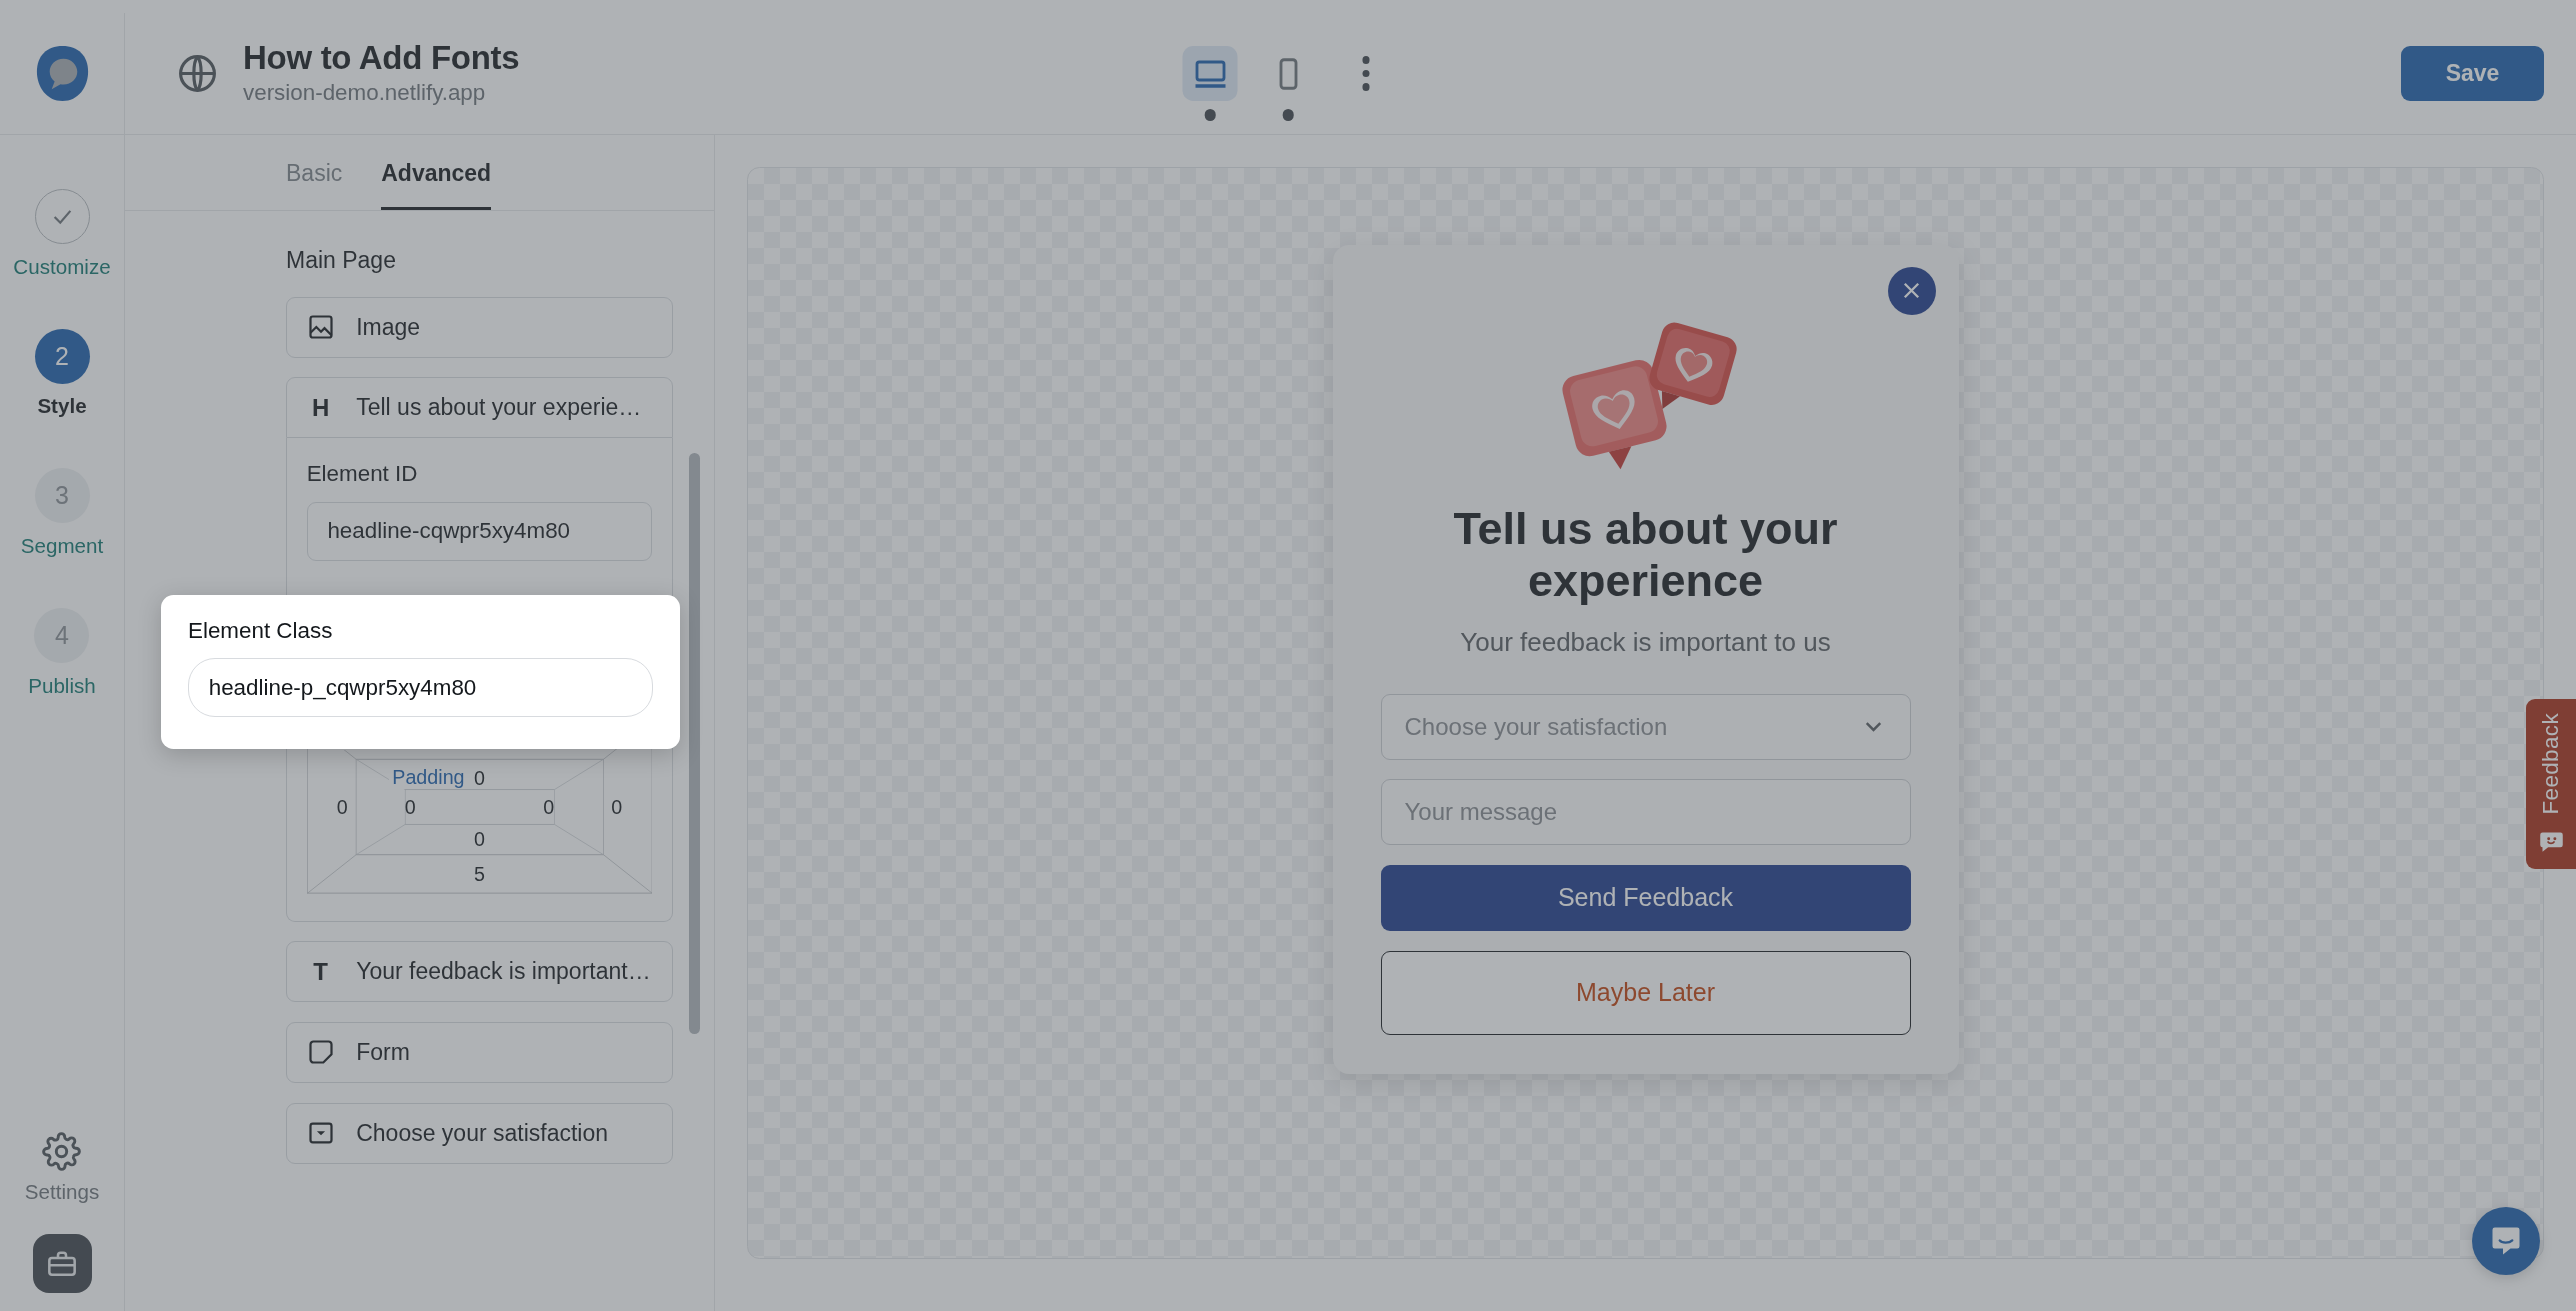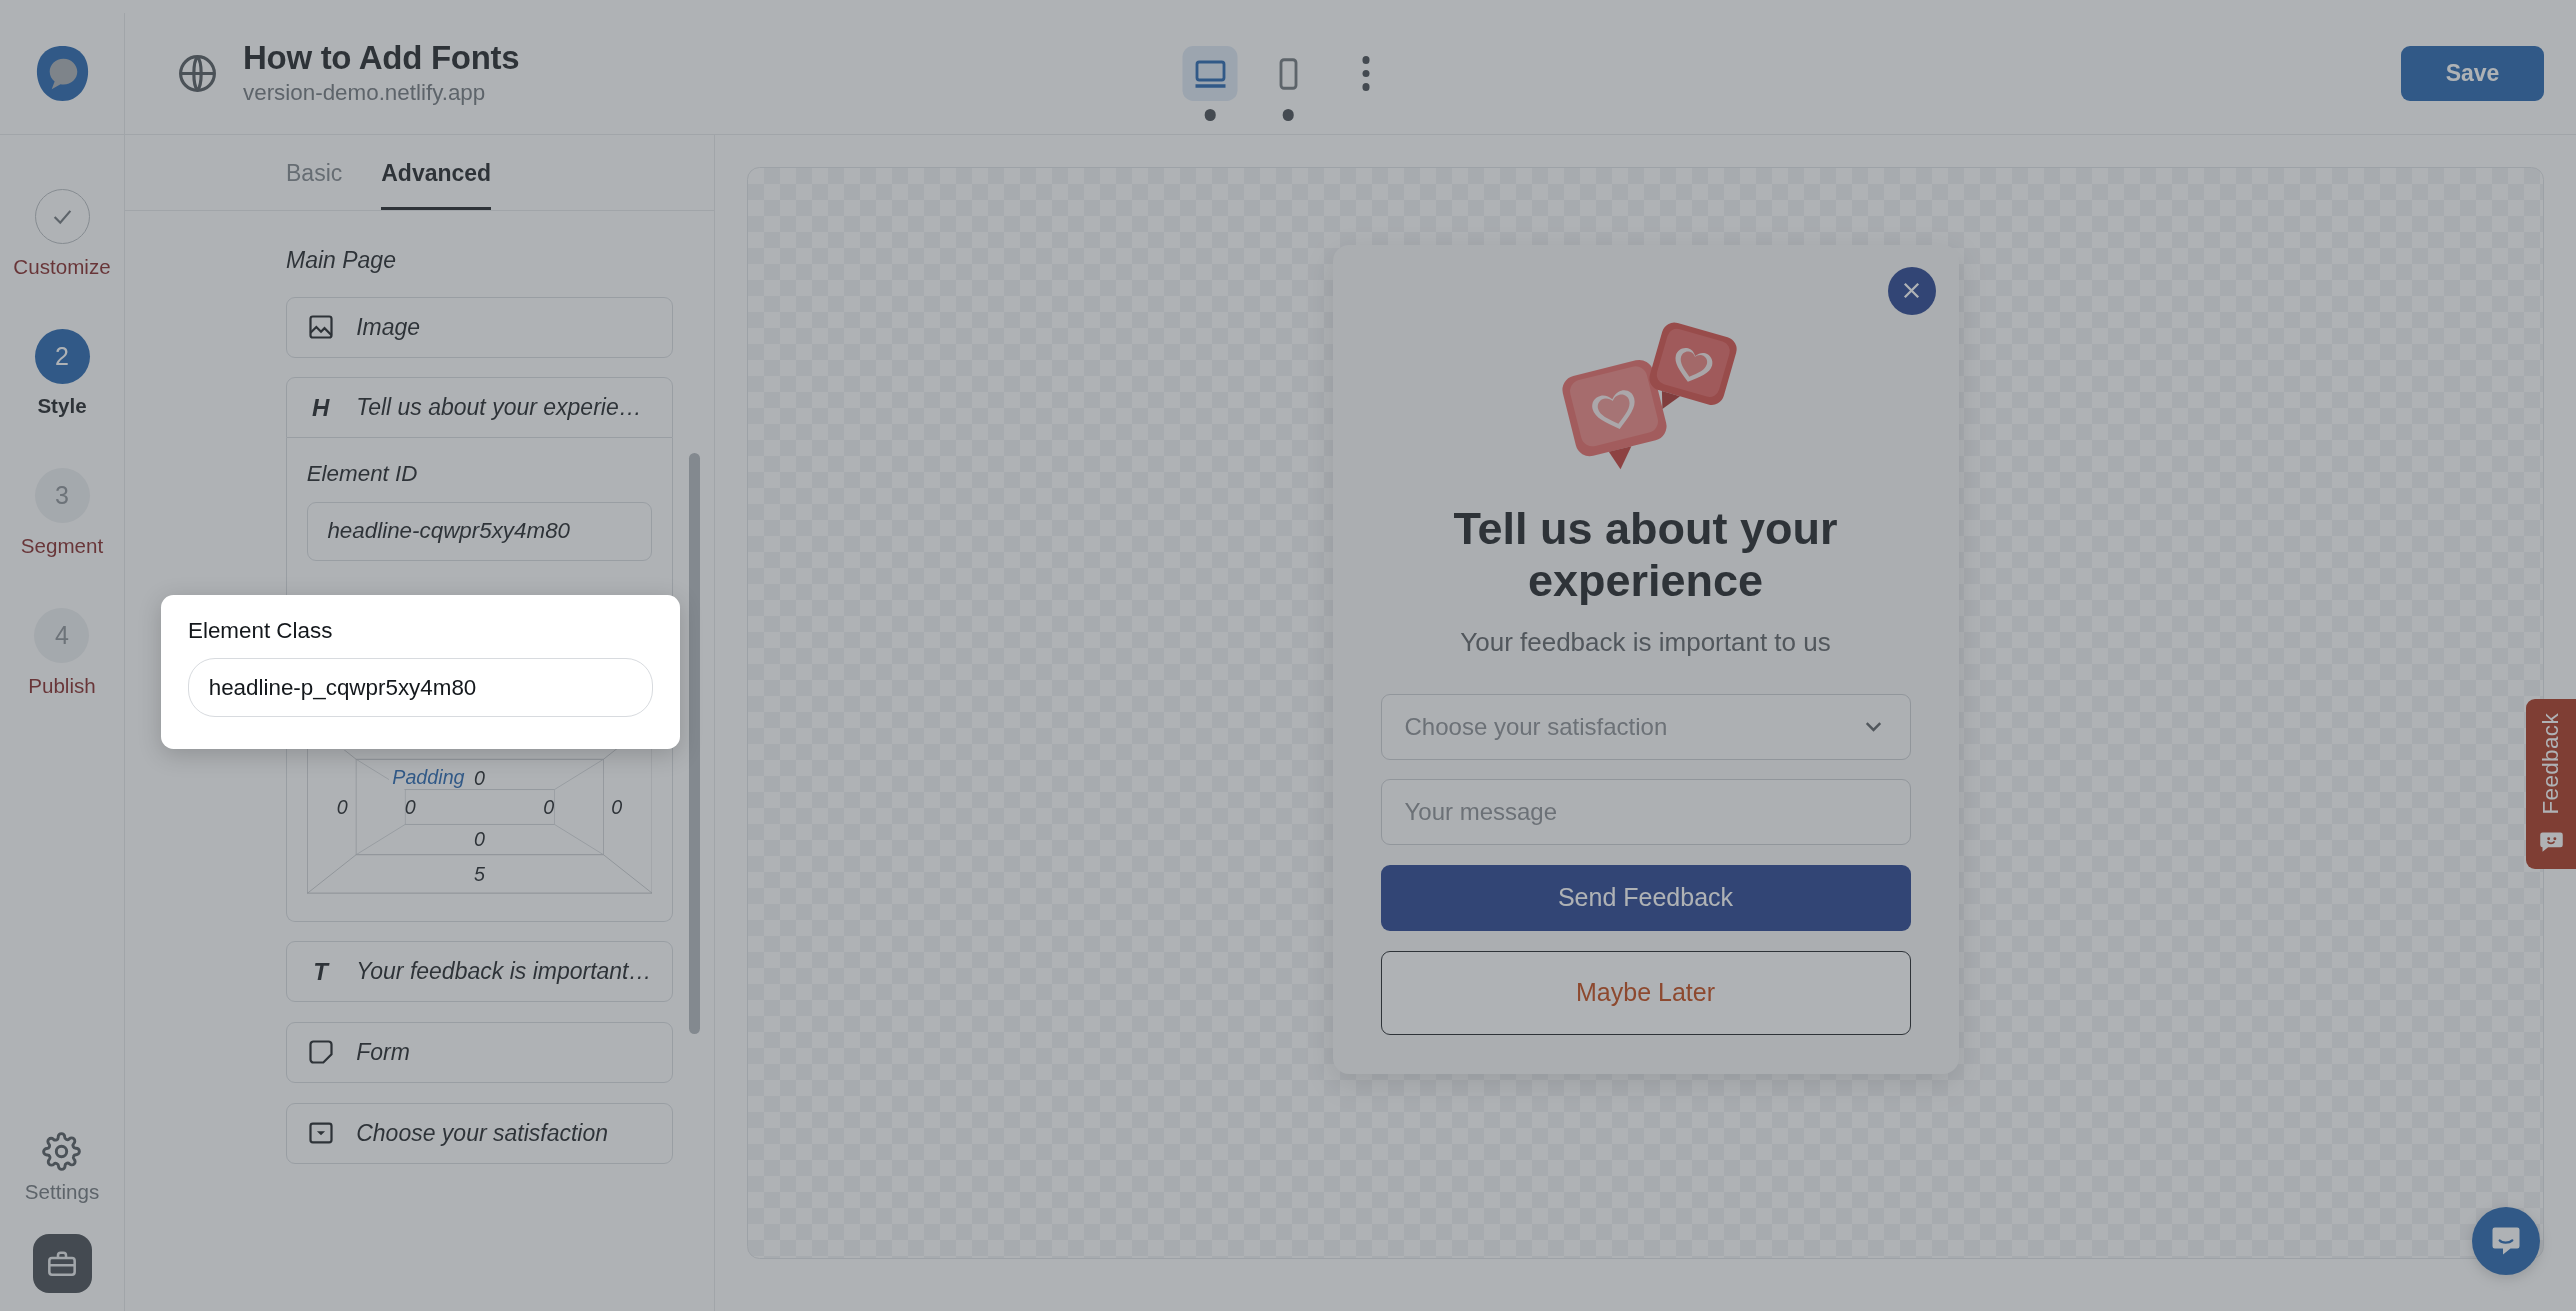--- a/index.html
+++ b/index.html
@@ -84,21 +84,21 @@
   }
   .step { display: flex; flex-direction: column; align-items: center; gap: 10.7px; margin-bottom: 50px; cursor: pointer; }
   .step-circle {
     width: 55px; height: 55px; border-radius: 50%;
     display: flex; align-items: center; justify-content: center;
     font-size: 25px; font-weight: 500;
   }
   .step-circle.done { border: 1.8px solid #b4b9bd; color: #6b7177; background: #fff; }
   .step-circle.active { background: #1a5eac; color: #fff; }
   .step-circle.idle { background: #eceef0; color: #868c92; }
-  .step-label { font-size: 20.6px; color: #7f1d1d; }
+  .step-label { font-size: 20.6px; color: #0f766e; }
   .step.is-active .step-label { color: #14181c; font-weight: 700; }
   .rail-bottom {
     position: absolute; bottom: 0; left: 0; right: 0;
     display: flex; flex-direction: column; align-items: center; padding-bottom: 18px;
   }
   .settings-item { display: flex; flex-direction: column; align-items: center; gap: 9px; cursor: pointer; margin-bottom: 30px; }
   .settings-item svg { width: 39px; height: 39px; color: #4a5056; }
   .settings-item span { font-size: 20.6px; color: #6b7177; }
   .workspace-chip {
     width: 59px; height: 59px; border-radius: 16px; background: #3d4349;
@@ -111,21 +111,21 @@
     width: 590px; flex: 0 0 590px;
     border-right: 0.9px solid #e6e8ea;
     background: #fff;
     display: flex; flex-direction: column; min-height: 0;
     position: relative;
   }
   .tabs { display: flex; gap: 39px; padding: 25px 0 0 161px; border-bottom: 0.9px solid #e6e8ea; }
   .tab { font-size: 23px; color: #7b8187; padding-bottom: 19.7px; cursor: pointer; border-bottom: 3.6px solid transparent; }
   .tab.active { color: #14181c; font-weight: 700; border-bottom-color: #14181c; }
 
-  .panel-scroll { flex: 1; overflow: hidden; position: relative; padding: 0 0 12px 0; font-style: italic; }
+  .panel-scroll { flex: 1; overflow: hidden; position: relative; padding: 0 0 12px 0; }
   .panel-inner { padding: 36px 41px 36px 161px; }
   .section-title { font-size: 23px; color: #14181c; font-weight: 400; margin-bottom: 23px; }
 
   .elem-row {
     height: 61px; border: 0.9px solid #d8dbdf; border-radius: 9px;
     display: flex; align-items: center; gap: 21.5px; padding: 0 19.7px;
     margin-bottom: 19.7px; cursor: pointer; background: #fff;
   }
   .elem-row svg { width: 28px; height: 28px; flex: 0 0 28px; color: #14181c; }
   .elem-row .glyph { width: 28px; flex: 0 0 28px; text-align: center; font-size: 24px; font-weight: 700; color: #14181c; }

